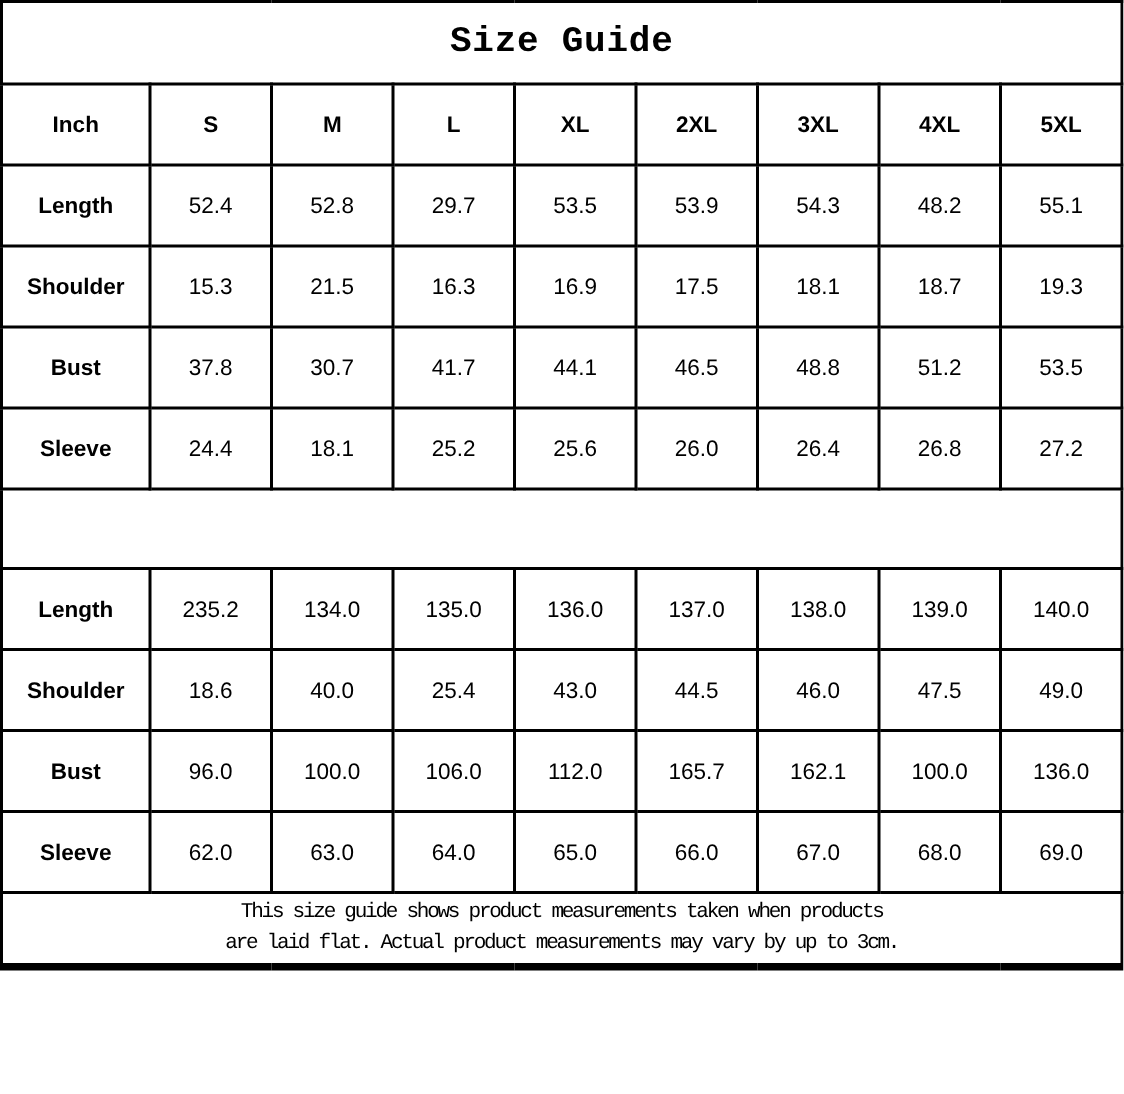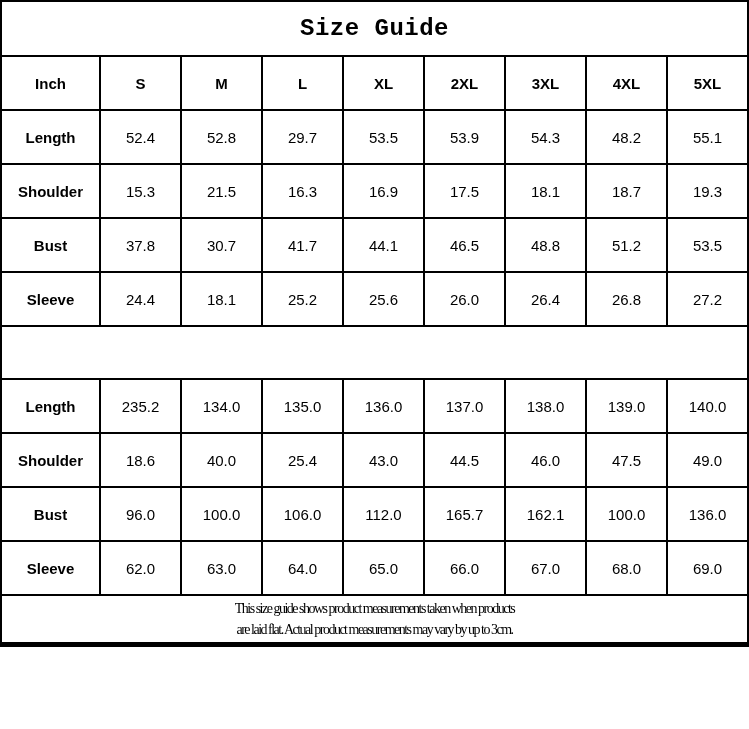--- a/index.html
+++ b/index.html
@@ -44,21 +44,21 @@
     font-weight: bold;
     font-size: 15px;
   }
   td.value-cell {
     font-size: 15px;
     font-weight: normal;
   }
   .gap-cell { height: 51px; }
   .footer-cell {
     height: 46px;
-    font-family: Liberation Serif, serif;
+    font-family: Liberation Mono, monospace;
     font-size: 14px;
     letter-spacing: -1.5px;
     line-height: 21px;
     padding-right: 78px;
   }
 </style>
 </head>
 <body>
 
 <table class="size-guide">

